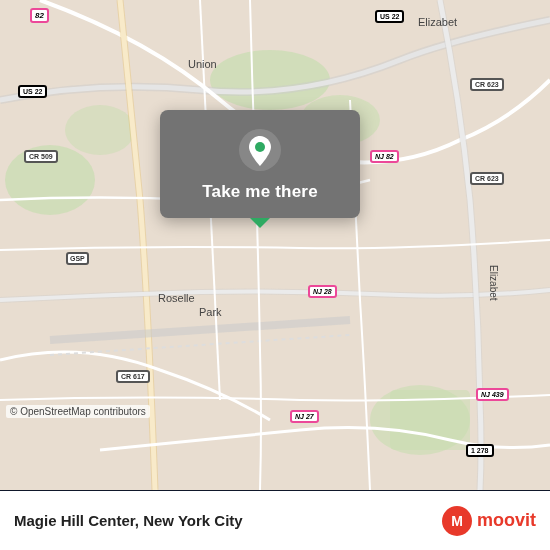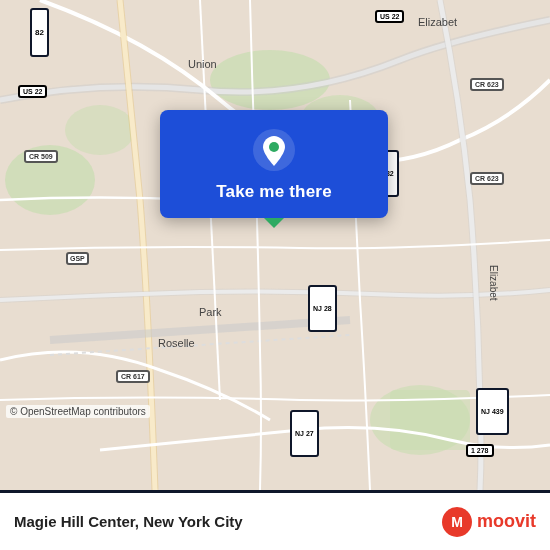--- a/index.html
+++ b/index.html
@@ -25,22 +25,22 @@
       position: absolute;
       top: 0; left: 0;
       width: 100%; height: 100%;
     }
 
     
     .popup-card {
       position: absolute;
       top: 110px;
       left: 160px;
-      width: 228px;
-      background: #1d4ed8;
+      width: 200px;
+      background: #737373;
       border-radius: 8px;
       display: flex;
       flex-direction: column;
       align-items: center;
       padding: 18px 20px 16px;
       box-shadow: 0 4px 16px rgba(0,0,0,0.3);
       z-index: 10;
     }
     .popup-card::after {
       content: '';
@@ -69,21 +69,21 @@
     }
 
     
     #bottom-bar {
       width: 550px;
       height: 60px;
       background: #fff;
       display: flex;
       align-items: center;
       padding: 0 14px;
-      border-top: 3px solid #0f172a;
+      border-top: 1px solid #0f172a;
       position: relative;
     }
 
     .bottom-text {
       flex: 1;
     }
 
     .location-name {
       font-size: 15px;
       font-weight: 600;
@@ -130,24 +130,25 @@
     }
     .badge-us {
       background: #fff;
       border: 2px solid #000;
       border-radius: 3px;
       padding: 1px 3px;
       color: #000;
     }
     .badge-nj {
       background: #fff;
-      border: 2px solid #0f172a;
-      border-radius: 3px;
-      padding: 18px 3px;
+      border: 2px solid #ec4899;
+      border-radius: 3px;
+      padding: 1px 3px;
       color: #000;
+      font-style: italic;
     }
     .badge-cr {
       background: #fff;
       border: 2px solid #555;
       border-radius: 3px;
       padding: 1px 3px;
       color: #333;
     }
     .badge-gsp {
       background: #fff;
@@ -221,21 +222,21 @@
   <div class="badge badge-cr" style="top:172px;left:470px;font-size:7px;">CR 623</div>
   <div class="badge badge-gsp" style="top:252px;left:66px;">GSP</div>
   <div class="badge badge-nj" style="top:285px;left:308px;font-size:7px;">NJ 28</div>
   <div class="badge badge-cr" style="top:370px;left:116px;font-size:7px;">CR 617</div>
   <div class="badge badge-nj" style="top:410px;left:290px;font-size:7px;">NJ 27</div>
   <div class="badge badge-nj" style="top:388px;left:476px;font-size:7px;">NJ 439</div>
   <div class="badge badge-us" style="top:444px;left:466px;font-size:7px;">1 278</div>
 
   <div style="position:absolute;top:58px;left:162px;font-size:11px;color:#444;font-weight:500;z-index:3;margin-left:26px;">Union</div>
   <div style="position:absolute;top:16px;left:418px;font-size:11px;color:#444;font-weight:500;z-index:3;">Elizabet</div>
-  <div style="position:absolute;top:292px;left:158px;font-size:11px;color:#444;font-weight:500;z-index:3;margin-top:45px;">Roselle</div>
+  <div style="position:absolute;top:292px;left:158px;font-size:11px;color:#444;font-weight:500;z-index:3;">Roselle</div>
   <div style="position:absolute;top:306px;left:163px;font-size:11px;color:#444;font-weight:500;z-index:3;padding-left:36px;">Park</div>
   <div style="position:absolute;top:265px;left:488px;font-size:10px;color:#444;font-weight:500;z-index:3;writing-mode:vertical-rl;">Elizabet</div>
 
   <div class="attribution">© OpenStreetMap contributors</div>
 </div>
 
 <div id="bottom-bar">
   <div class="bottom-text">
     <div class="location-name">Magie Hill Center, New York City</div>
   </div>

